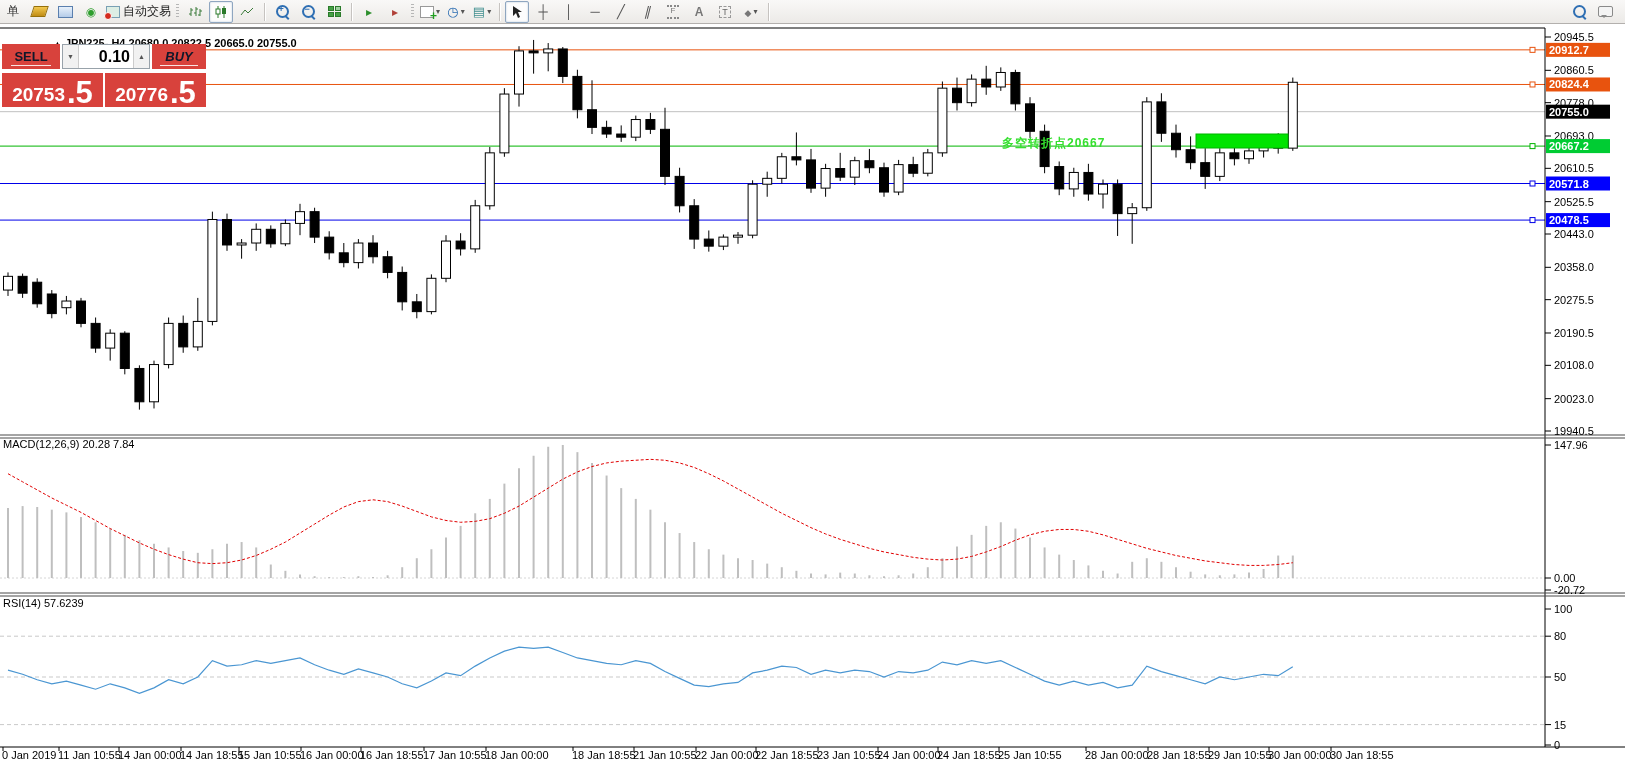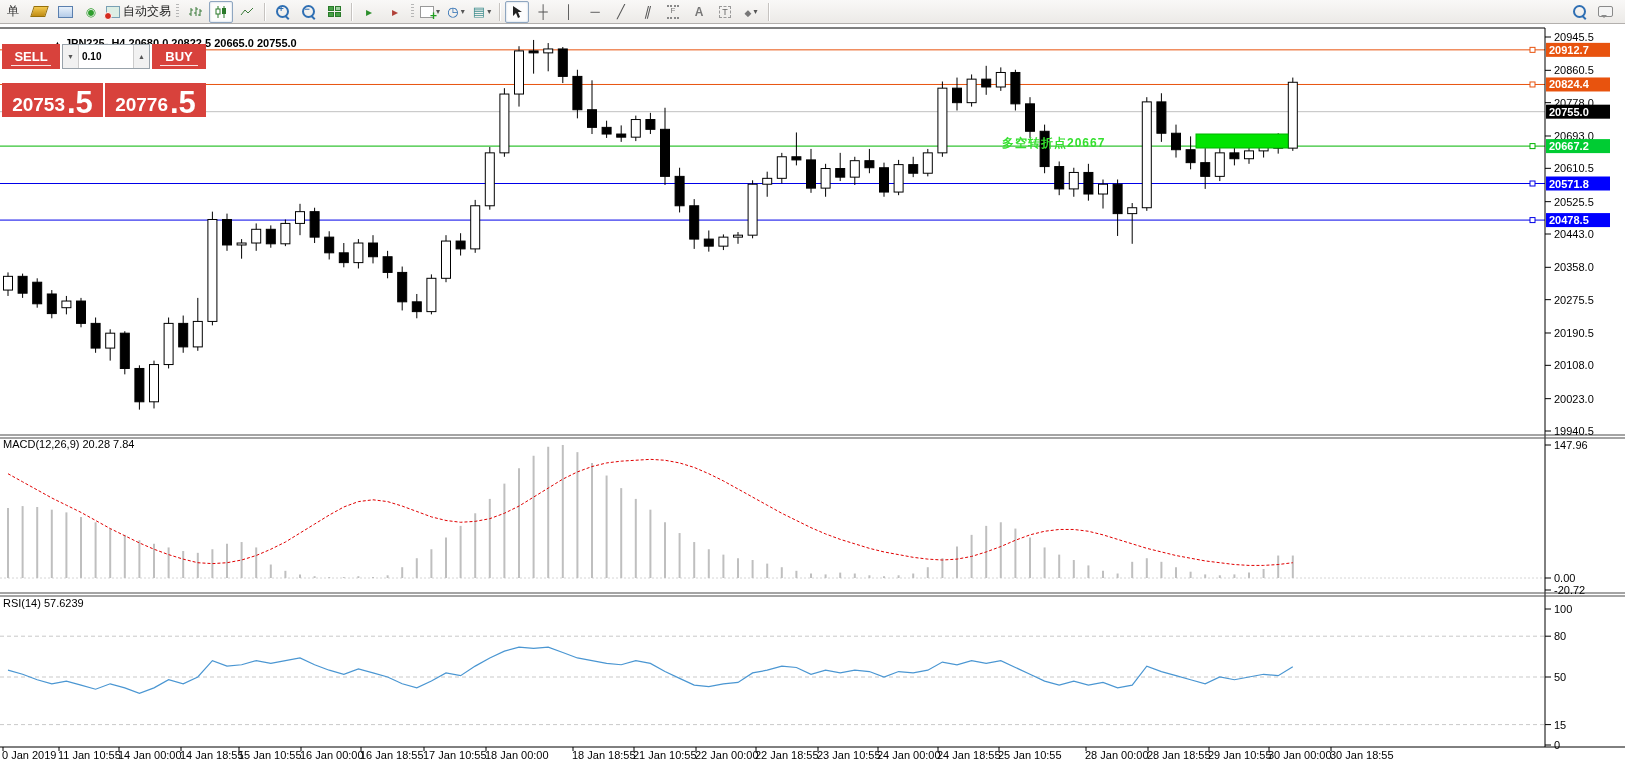--- a/index.html
+++ b/index.html
@@ -61,33 +61,33 @@
   .g-shift::before{content:'▸';color:#b04038;font-size:12px;}
   .spacer{flex:1;}
   
   svg#plot{position:absolute;top:24px;left:0;z-index:1;}
   svg text{font-family:"Liberation Sans",sans-serif;font-size:11px;fill:#000;}
   svg text.lvl{fill:#fff;font-weight:bold;}
   .symbol-title{position:absolute;left:6px;top:37px;font-size:11px;font-weight:bold;color:#000;z-index:6;margin-left:47px;}
   .symbol-title .dir{font-size:9px;margin-right:3px;}
   .trade-panel{position:absolute;left:2px;top:44px;width:204px;z-index:7;background:#fff;}
   .tp-row1{display:flex;height:25px;gap:2px;}
-  .btn-red{background:#d8423c;color:#ffffff;font-weight:bold;font-size:13px;
+  .btn-red{background:#d8423c;color:#0f172a;font-weight:bold;font-size:13px;
     display:flex;align-items:center;justify-content:center;position:relative;}
   .btn-red::after{content:'';position:absolute;left:15%;bottom:3px;width:70%;height:1px;background:rgba(255,255,255,.85);}
   .tp-sell{width:58px;}
-  .tp-buy{flex:1;}
+  .tp-buy{flex:1;font-style:italic;}
   .tp-spin{display:flex;border:1px solid #98a2aa;background:#fff;width:88px;box-sizing:border-box;}
   .tp-arrow{width:15px;background:#f1f1f1;font-size:7px;color:#555;
     display:flex;align-items:center;justify-content:center;}
   .tp-arrow.l{border-right:1px solid #ccc;}
   .tp-arrow.r{border-left:1px solid #ccc;}
-  .tp-vol{flex:1;border:none;outline:none;text-align:left;font-size:10px;font-weight:bold;
+  .tp-vol{flex:1;border:none;outline:none;text-align:right;font-size:16px;font-weight:bold;
     width:48px;padding:0 3px;font-family:"Liberation Sans",sans-serif;}
-  .tp-row2{display:flex;gap:2px;height:34px;margin-top:14px;}
+  .tp-row2{display:flex;gap:2px;height:34px;margin-top:4px;}
   .tp-price{flex:1;background:#d8423c;color:#fff;display:flex;align-items:flex-end;
     justify-content:center;padding-bottom:1px;}
   .tp-main{font-size:19px;font-weight:bold;line-height:1.1;}
   .tp-dec{font-size:31px;font-weight:bold;line-height:.85;margin-left:2px;}
   .macd-label{position:absolute;left:3px;top:438px;font-size:11px;color:#000;z-index:6;}
   .rsi-label{position:absolute;left:3px;top:597px;font-size:11px;color:#000;z-index:6;}
   .annotation{position:absolute;left:1002px;top:135px;font-size:12px;font-weight:bold;
     color:#35E02F;letter-spacing:1px;z-index:6;}
 </style>
 </head>

